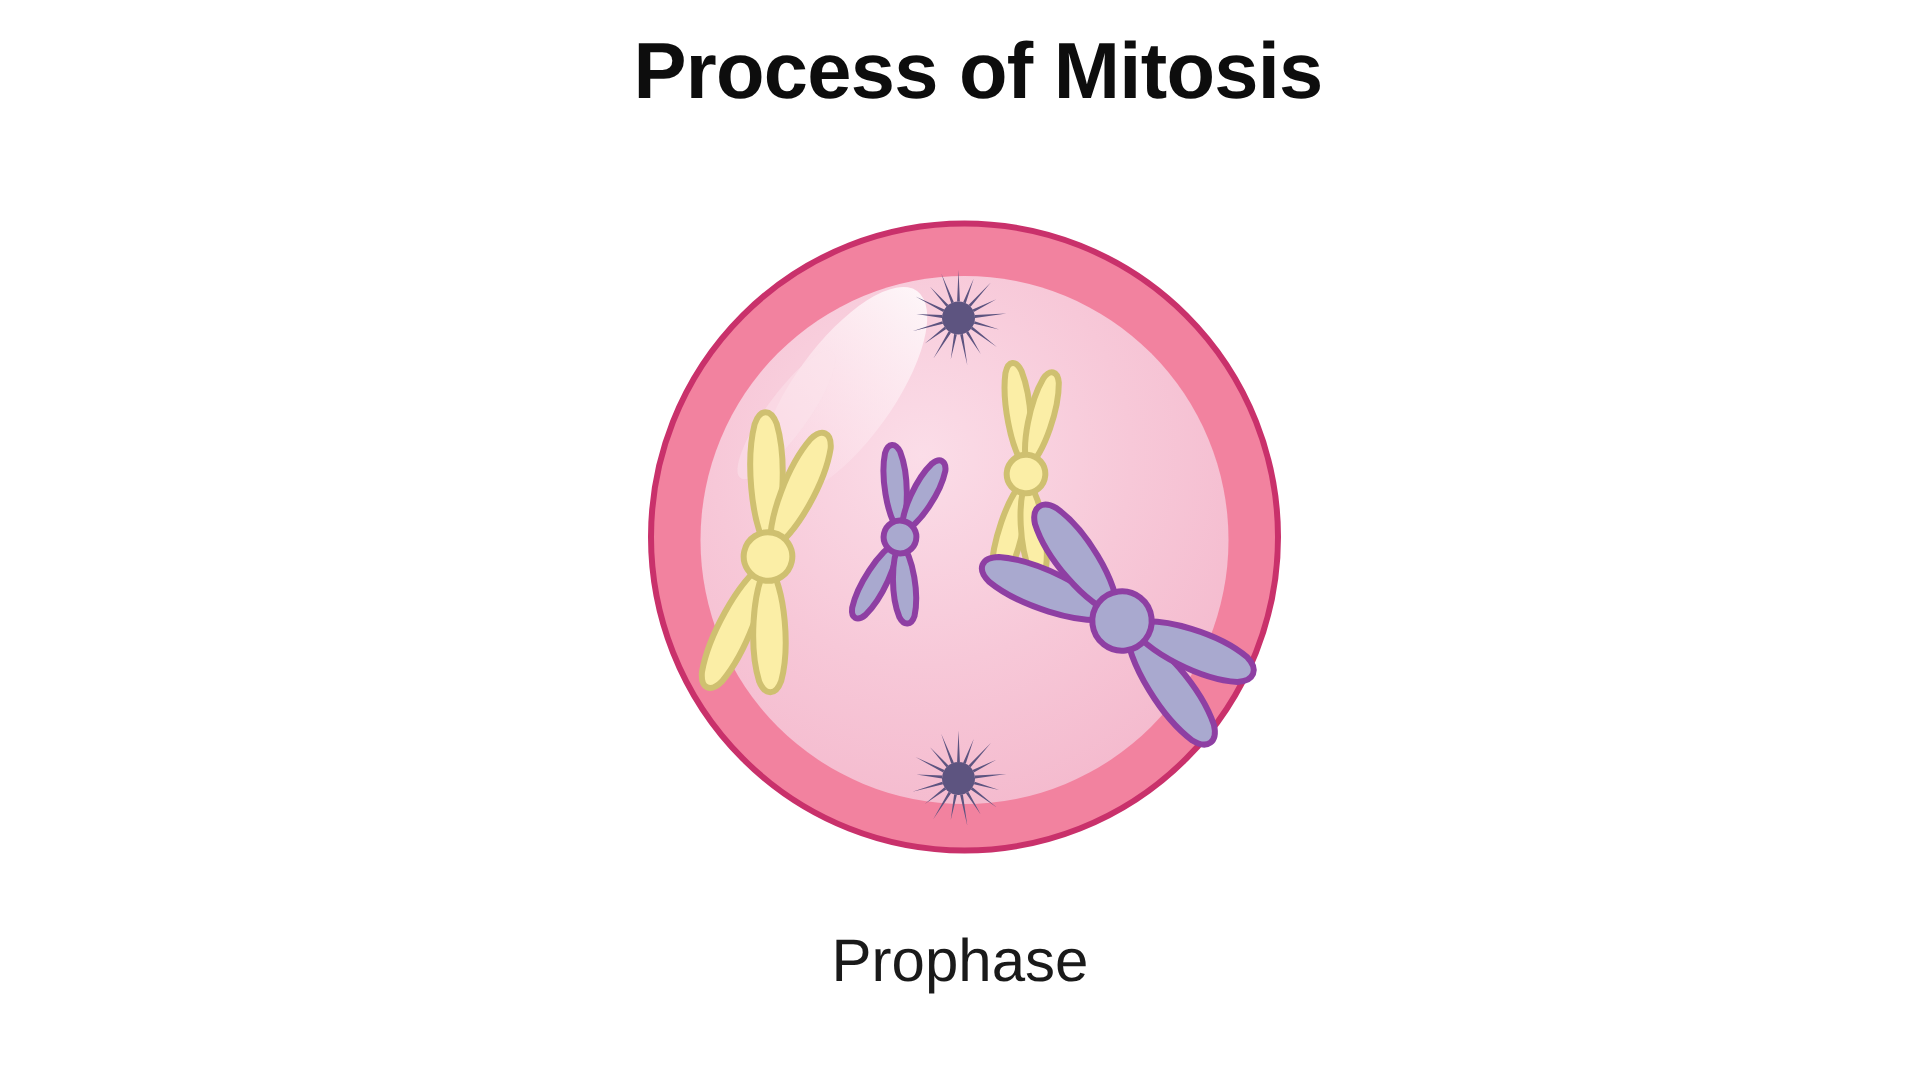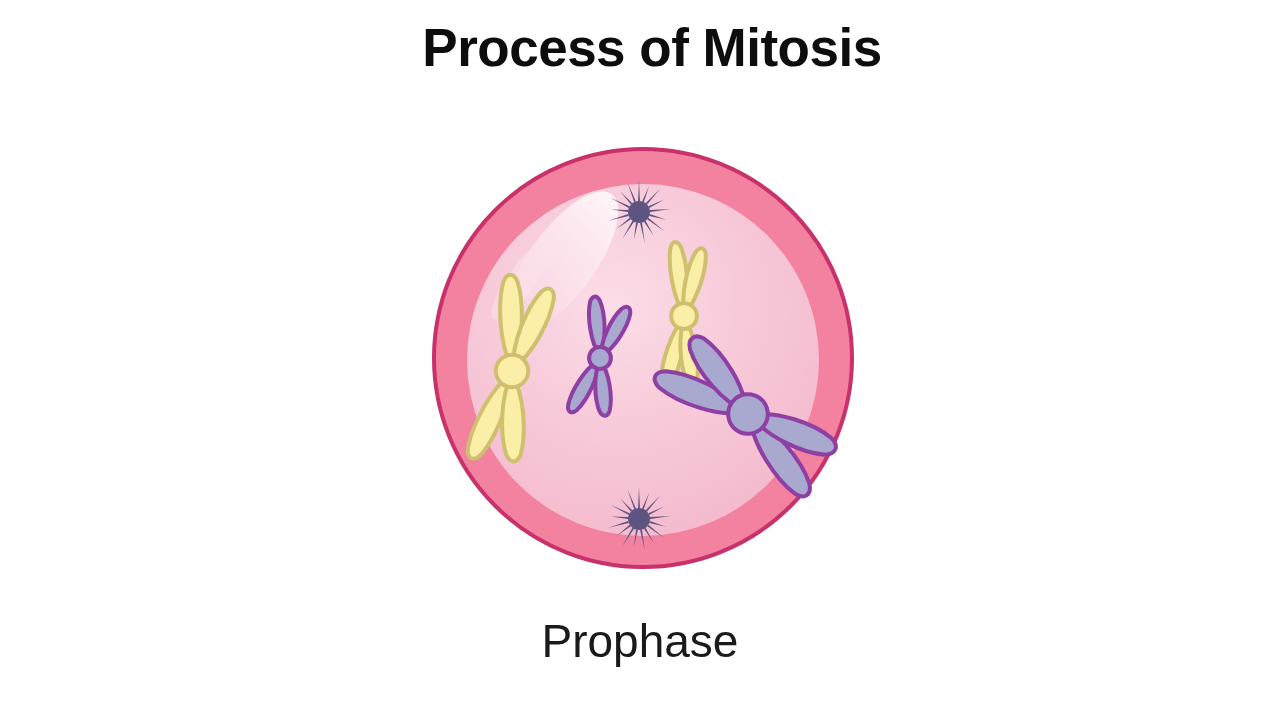--- a/index.html
+++ b/index.html
@@ -38,21 +38,21 @@
     -webkit-font-smoothing: antialiased;
   }
   .caption {
     position: absolute;
     left: 0;
     top: 620px;
     width: 1280px;
     text-align: center;
     font-family: "Liberation Sans", sans-serif;
     font-weight: normal;
-    font-size: 46px;
+    font-size: 40px;
     line-height: 42px;
     color: #1a1a1a;
   }
   .diagram {
     position: absolute;
     left: 410px;
     top: 140px;
     width: 470px;
     height: 440px;
   }

